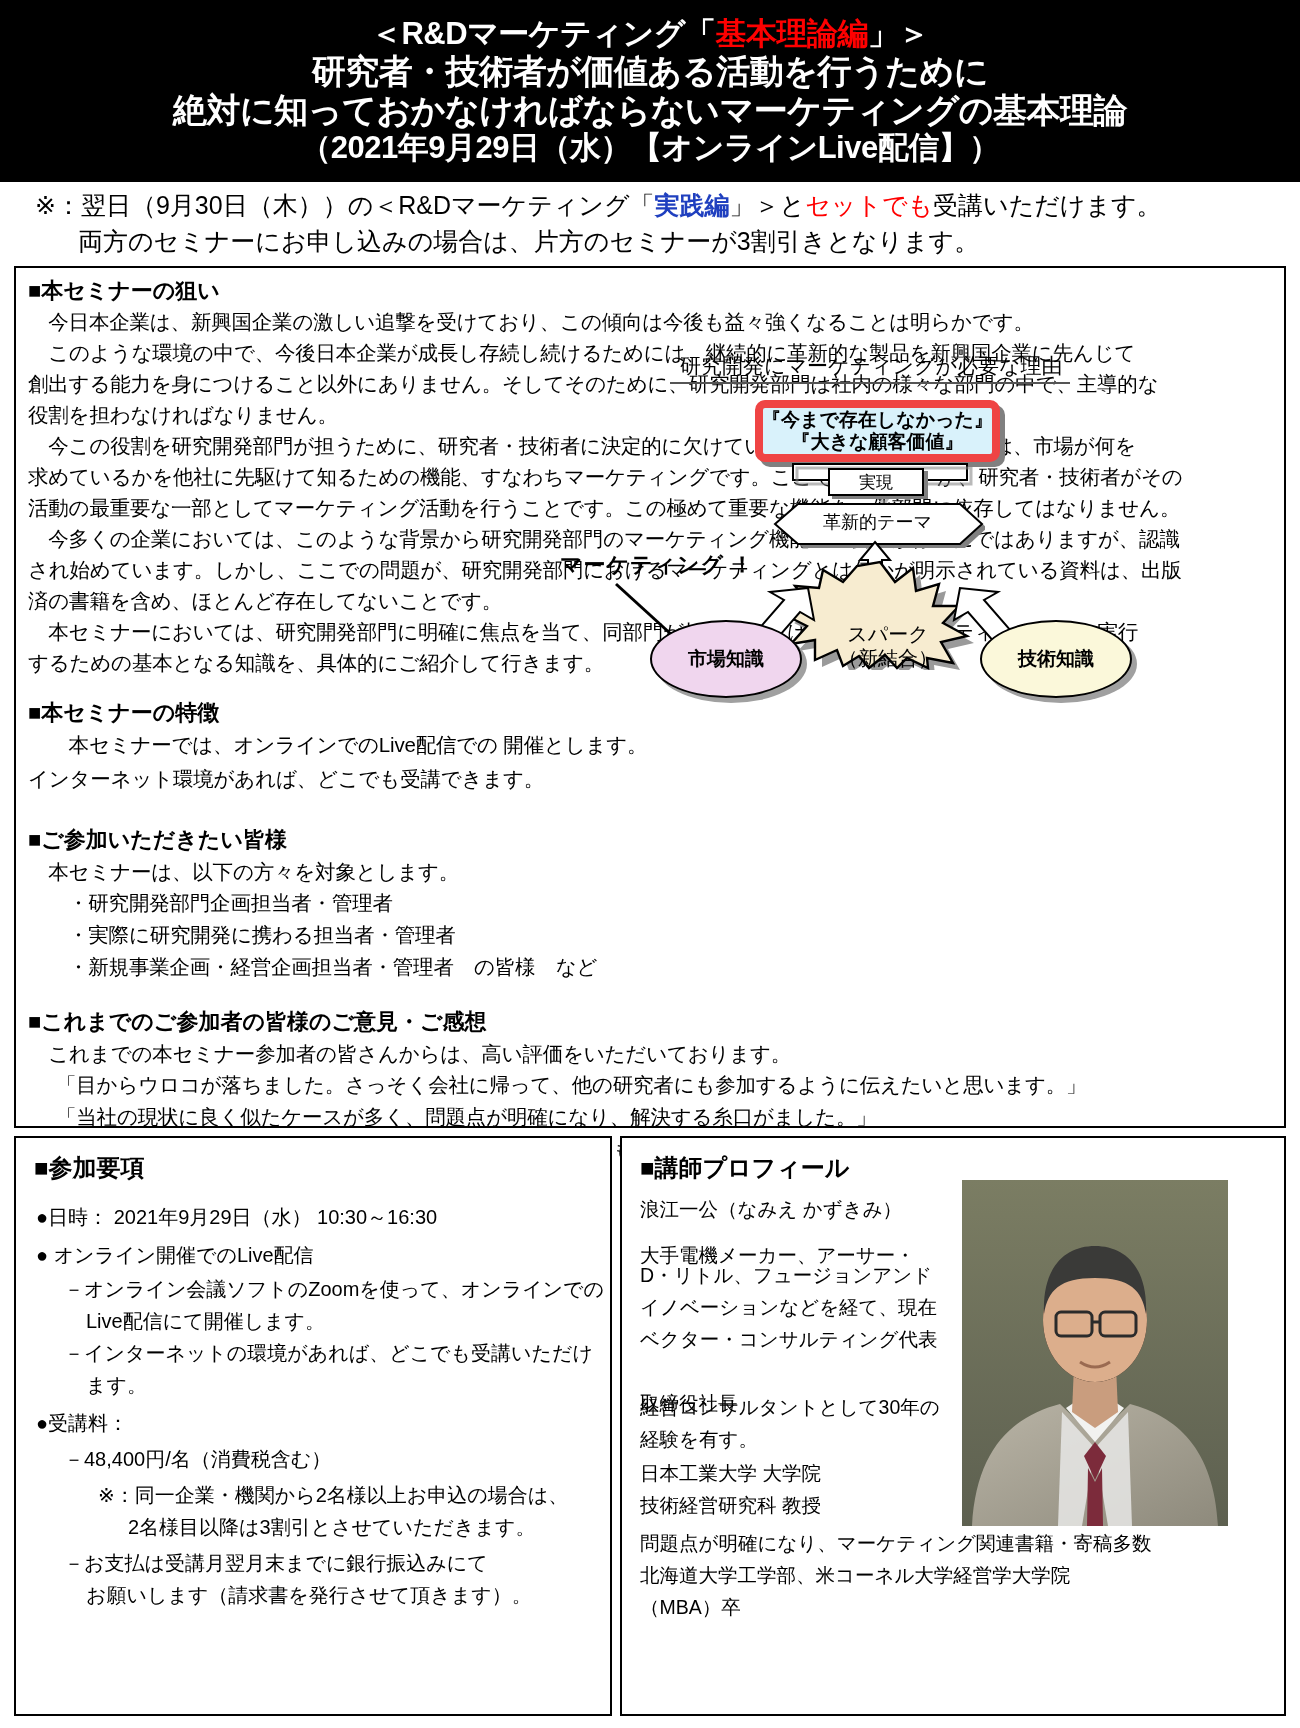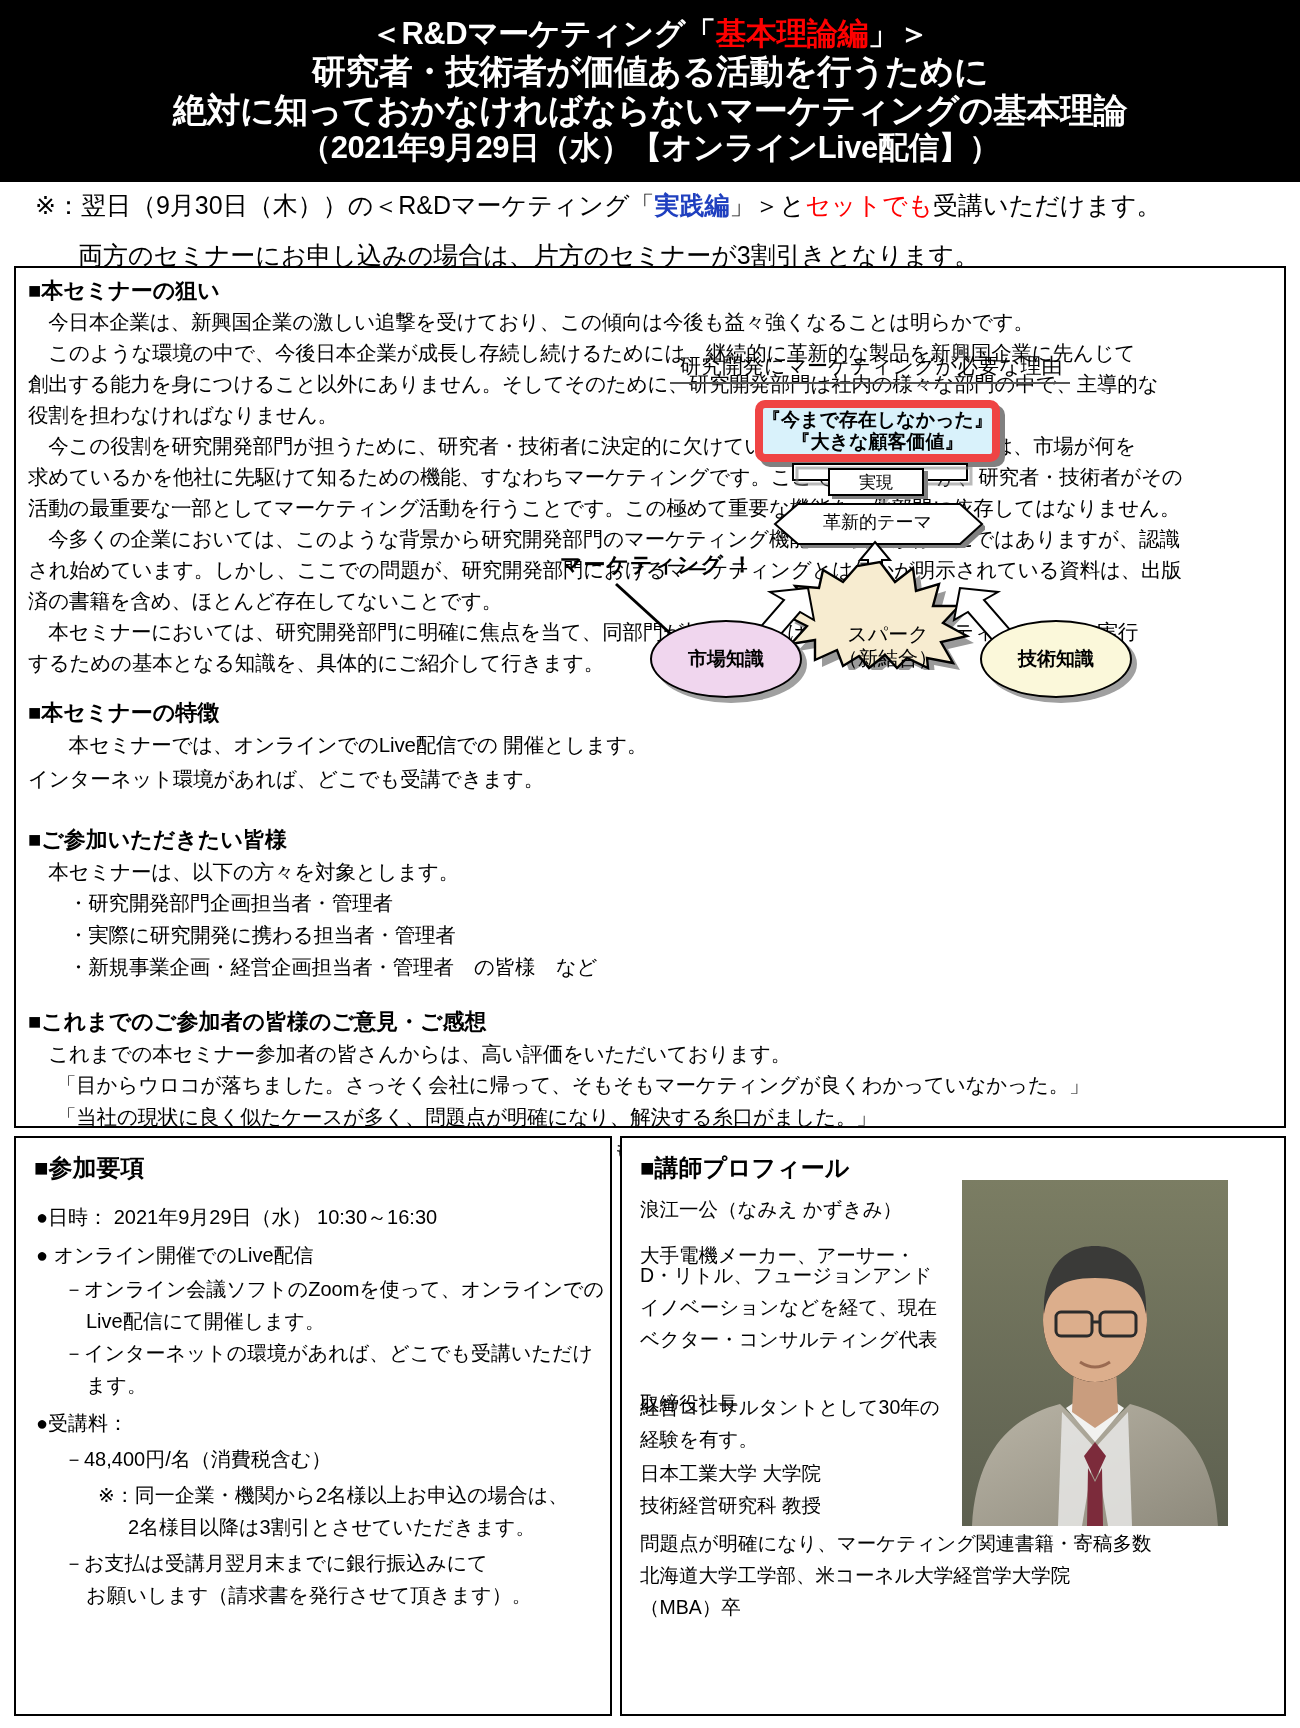--- a/index.html
+++ b/index.html
@@ -25,21 +25,21 @@
   .hl3 { font-size:34px; }
   .hl4 { font-size:31px; }
   .hdr-red { color:#ff0000; }
 
   
   .notice {
     position:absolute; left:0; top:186px; width:1300px; height:72px;
     font-size:25px; line-height:1.38; font-weight:500;
   }
   .notice-l1 { position:absolute; left:35px; top:2px; white-space:nowrap; }
-  .notice-l2 { position:absolute; left:78px; top:52px; white-space:nowrap; }
+  .notice-l2 { position:absolute; left:78px; top:38px; white-space:nowrap; }
   .nb { color:#1f3fbf; font-weight:bold; }
   .nr { color:#ff0000; }
 
   
   .mainbox {
     position:absolute; left:14px; top:266px; width:1272px; height:862px;
     border:2px solid #000; background:#fff;
   }
   .sec-head {
     font-size:22px; font-weight:bold; white-space:nowrap;
@@ -155,21 +155,21 @@
     <div class="p-abs body-txt" style="left:12px; top:497px;">インターネット環境があれば、どこでも受講できます。</div>
 
     <div class="p-abs sec-head" style="left:12px; top:557px;">■ご参加いただきたい皆様</div>
     <div class="p-abs body-txt" style="left:12px; top:590px;">　本セミナーは、以下の方々を対象とします。</div>
     <div class="p-abs body-txt" style="left:52px; top:621px;">・研究開発部門企画担当者・管理者</div>
     <div class="p-abs body-txt" style="left:52px; top:653px;">・実際に研究開発に携わる担当者・管理者</div>
     <div class="p-abs sec-head" style="left:12px; top:739px;">■これまでのご参加者の皆様のご意見・ご感想</div>
 
     <div class="p-abs body-txt" style="left:52px; top:685px;">・新規事業企画・経営企画担当者・管理者　の皆様　など</div>
     <div class="p-abs body-txt" style="left:12px; top:772px;">　これまでの本セミナー参加者の皆さんからは、高い評価をいただいております。</div>
-    <div class="p-abs body-txt" style="left:40px; top:803px;">「目からウロコが落ちました。さっそく会社に帰って、そもそもマーケティングが良くわかっていなかった。」</div>
+    <div class="p-abs body-txt" style="left:40px; top:803px;">「目からウロコが落ちました。さっそく会社に帰って、他の研究者にも参加するように伝えたいと思います。」</div>
     <div class="p-abs body-txt" style="left:40px; top:835px;">「当社の現状に良く似たケースが多く、問題点が明確になり、解決する糸口がました。」</div>
     <div class="p-abs body-txt" style="left:40px; top:867px;">「技術者にとってマーケティングが基本であること。そもそもマーケティングが良くわかっていなかった。着想のポイント、</div>
     <div class="p-abs body-txt" style="left:40px; top:899px;">　推進のポイントを活用してみたい。」 など</div>
   </div>
 
   <div class="diagram">
 
     <div class="diag-title">研究開発にマーケティングが必要な理由</div>
     <div class="diag-rule"></div>
 

